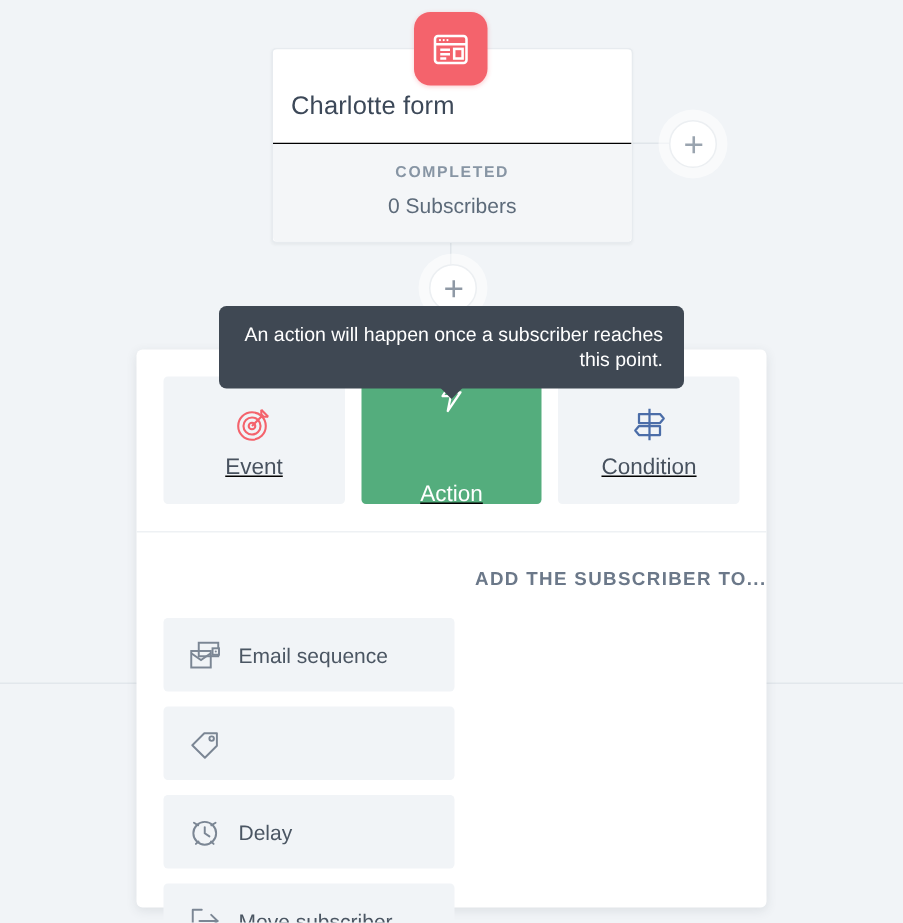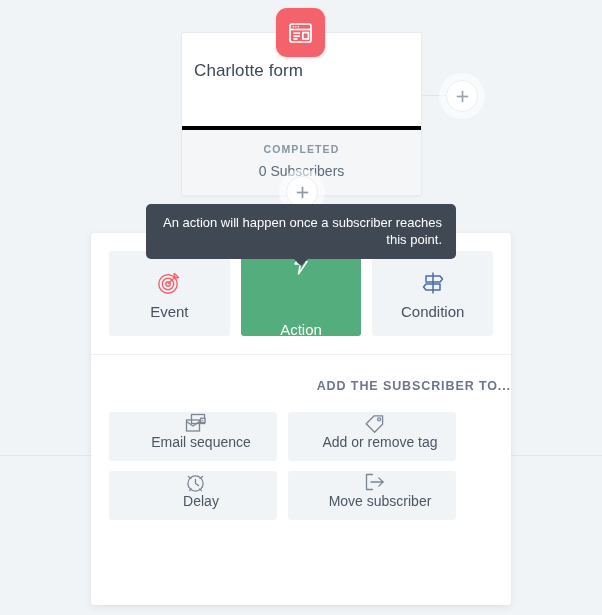--- a/index.html
+++ b/index.html
@@ -56,25 +56,24 @@
     text-align: left;
   }
   .node-title {
     font-size: 17px;
     color: #3c4858;
     font-weight: 400;
     letter-spacing: .1px;
   }
   .node-body {
     background: #f4f6f8;
-    border-top: 4px solid #000000;
+    border-top: 1px solid #000000;
     border-radius: 0 0 3px 3px;
     padding: 13px 10px 16px;
     text-align: center;
-    margin-top: 31px;
   }
   .node-status {
     font-size: 10.5px;
     font-weight: bold;
     letter-spacing: 1.1px;
     color: #8795a4;
   }
   .node-count {
     margin-top: 8px;
     font-size: 14px;
@@ -156,20 +155,21 @@
     box-shadow: 0 2px 7px rgba(45,55,70,.10);
     z-index: 8;
     box-sizing: border-box;
   }
 
   
   #tabs {
     display: flex;
     gap: 11px;
     padding: 18px 18px 0;
+    text-decoration: underline;
   }
   .tab {
     flex: 1;
     height: 85px;
     border-radius: 3px;
     background: #f1f4f7;
     display: flex;
     flex-direction: column;
     align-items: center;
     justify-content: center;
@@ -211,30 +211,29 @@
   }
 
   
   #actions {
     display: flex;
     flex-wrap: wrap;
     gap: 10px 11px;
     padding: 19px 18px 0;
   }
   .action-item {
-    width: 168px;
+    width: 194px;
     height: 49px;
     background: #f1f4f7;
     border-radius: 3px;
     display: flex;
     align-items: center;
     padding-left: 16px;
     box-sizing: border-box;
     cursor: pointer;
-    flex-direction: column;
   }
   .action-icon {
     width: 22px;
     height: 22px;
     display: flex;
     align-items: center;
     justify-content: center;
     margin-right: 12px;
     flex: 0 0 auto;
   }
@@ -355,21 +354,20 @@
       <span class="action-label">Email sequence</span>
     </div>
 
     <div class="action-item">
       <span class="action-icon">
         <svg width="21" height="20" viewBox="0 0 21 20" fill="none" stroke="#7b8694" stroke-width="1.3" stroke-linejoin="round">
           <path d="M2.2 10.8 L10.2 2.8 L18.6 2.8 L18.6 11.2 L10.6 19.2 Z"></path>
           <circle cx="15.1" cy="6.4" r="1.5"></circle>
         </svg>
       </span>
-      <span class="action-label">Add or remove tag</span>
     </div>
 
     <div class="action-item">
       <span class="action-icon">
         <svg width="21" height="21" viewBox="0 0 21 21" fill="none" stroke="#7b8694" stroke-width="1.3" stroke-linecap="round">
           <circle cx="10.5" cy="11.5" r="7.6"></circle>
           <path d="M10.5 7.4 L10.5 11.5 L13.6 13.6"></path>
           <path d="M3.3 4.5 L6.1 6.2"></path>
           <path d="M17.7 4.5 L14.9 6.2"></path>
           <path d="M4.6 18.6 L6.3 17"></path>

